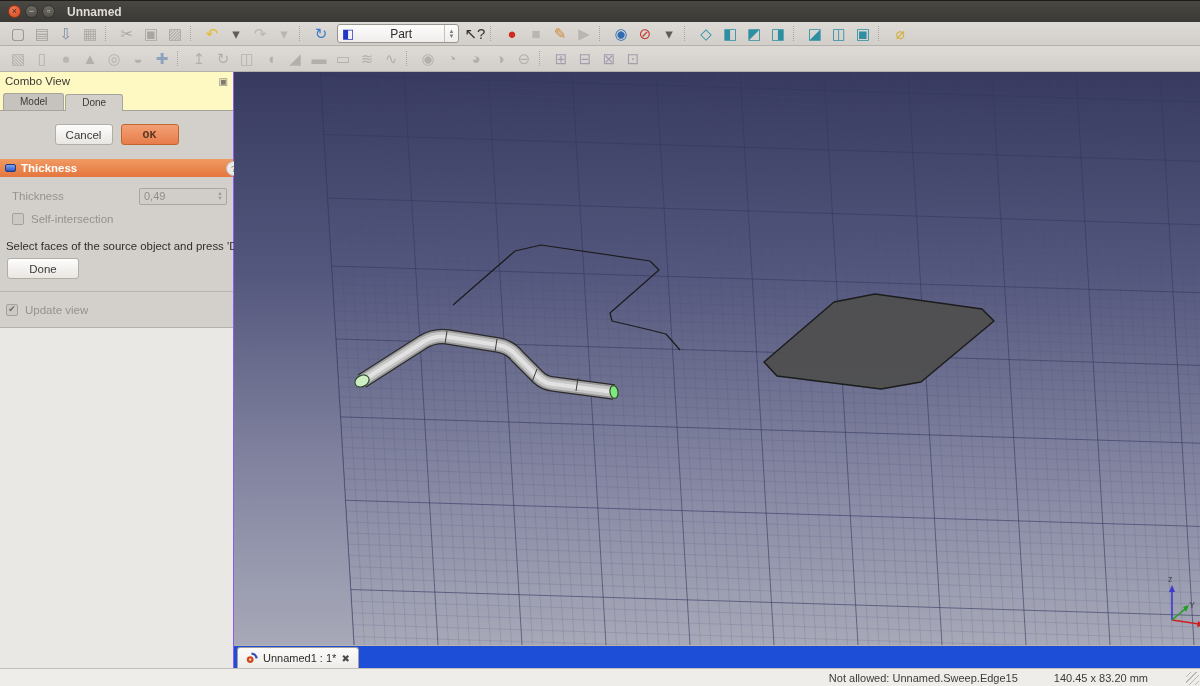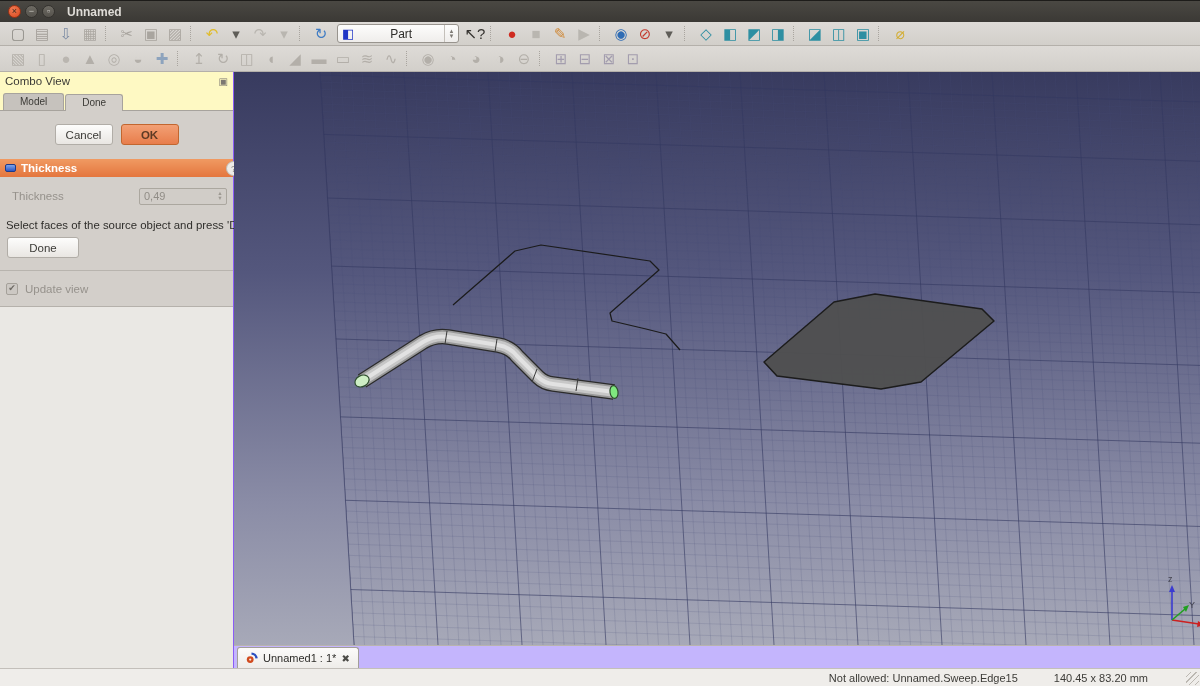--- a/index.html
+++ b/index.html
@@ -48,21 +48,21 @@
     border:1px solid #a7a39d; border-bottom:none; border-radius:3px 3px 0 0; margin-right:1px; }
   .tab.inactive { background:#c6c2bd; }
   .tab.active { background:#d3cfca; position:relative; top:1px; }
   .tasks-area { flex:1; background:#d3cfca; border-top:1px solid #a7a39d;
     display:flex; flex-direction:column; }
   .dialog-buttons { display:flex; justify-content:center; gap:8px; padding:13px 0 12px; }
   .btn { height:21px; min-width:58px; border-radius:3px; font-size:11.5px;
     display:inline-flex; align-items:center; justify-content:center; padding:0 10px; }
   .btn::first-letter { text-decoration:underline; }
   .btn.cancel { background:linear-gradient(#fdfdfc,#e9e6e2); border:1px solid #b1ada7; color:#3c3b37; }
-  .btn.ok { background:linear-gradient(#f2a075,#e87d4b); border:1px solid #c2662f; color:#5d3a24; font-weight:bold; }
+  .btn.ok { background:linear-gradient(#f2a075,#e87d4b); border:1px solid #c2662f; color:#5d3a24; font-weight:bold;font-family:Liberation Mono, monospace; }
   .task-header { height:18px; margin:2px 0 0 0; background:linear-gradient(#f09a62,#e4763e);
     display:flex; align-items:center; padding:0 5px; position:relative; overflow:visible; }
   .task-header-icon { width:11px; height:8px; background:linear-gradient(#7fa4e8,#2d57c4);
     border:1px solid #1c3a8a; border-radius:2px; margin-right:5px; }
   .task-header-label { color:#fff; font-size:11.5px; font-weight:bold; flex:1; }
   .task-help-circle { position:absolute; right:-8px; top:2px; width:15px; height:15px;
     border-radius:50%; background:#edebe7; border:1px solid #c0bcb6; color:#8a8680;
     font-size:9px; display:flex; align-items:center; justify-content:center; }
   .task-form { padding:8px 6px 4px; }
   .form-row { display:flex; align-items:center; height:22px; }
@@ -85,21 +85,21 @@
   .form-sep { border:none; border-top:1px solid #b8b4ae; margin:2px 0 6px; }
   .tasks-empty { flex:1; background:#eae8e4; border-top:1px solid #b5b1ab; margin-top:8px; }
 
   
   .viewport-col { flex:1; display:flex; flex-direction:column; }
   .viewport { position:relative; height:573px;
     background:linear-gradient(180deg,#383b5f 0%,#54577d 35%,#8a8ca6 75%,#a7a9b8 100%); }
   .viewport svg { position:absolute; left:0; top:0; }
 
   
-  .doc-tabbar { height:23px; background:#c4b5fd; border-top:1px solid #b8b4ae;
+  .doc-tabbar { height:23px; background:#1d4ed8; border-top:1px solid #b8b4ae;
     display:flex; align-items:flex-end; padding-left:3px; }
   .doc-tab { display:inline-flex; align-items:center; gap:5px; height:21px;
     background:linear-gradient(#fcfbfa,#eeece9); border:1px solid #a29e98; border-bottom:none;
     border-radius:3px 3px 0 0; padding:0 8px; font-size:11px; color:#2e2d2a; }
   .doc-tab .close { font-size:10px; color:#4c4b47; }
 
   
   .statusbar { height:18px; background:#efedea; border-top:1px solid #c3bfba;
     display:flex; align-items:center; font-size:11px; color:#3c3b37; position:relative; }
   .status-msg { padding-left:6px; flex:1;text-align:right; }
@@ -225,20 +225,24 @@
       <div class="task-form" id="task-form">
           <div class="form-row">
             <span class="form-label">Thickness</span>
             <div class="spinbox">
               <span class="value">0,49</span>
               <div class="spin">
                 <span>▲</span>
                 <span>▼</span>
               </div>
             </div>
+          </div>
+          <div class="check-row">
+            <span class="checkbox"></span>
+            <span class="check-label">Self-intersection</span>
           </div>
         </div>
       <div class="instruction">Select faces of the source object and press 'Done'</div>
       <div class="done-row">
         <span class="btn done">Done</span>
       </div>
       <hr class="form-sep">
       <div class="check-row">
         <span class="checkbox" id="update-view-box">✔</span>
         <span class="check-label">Update view</span>

